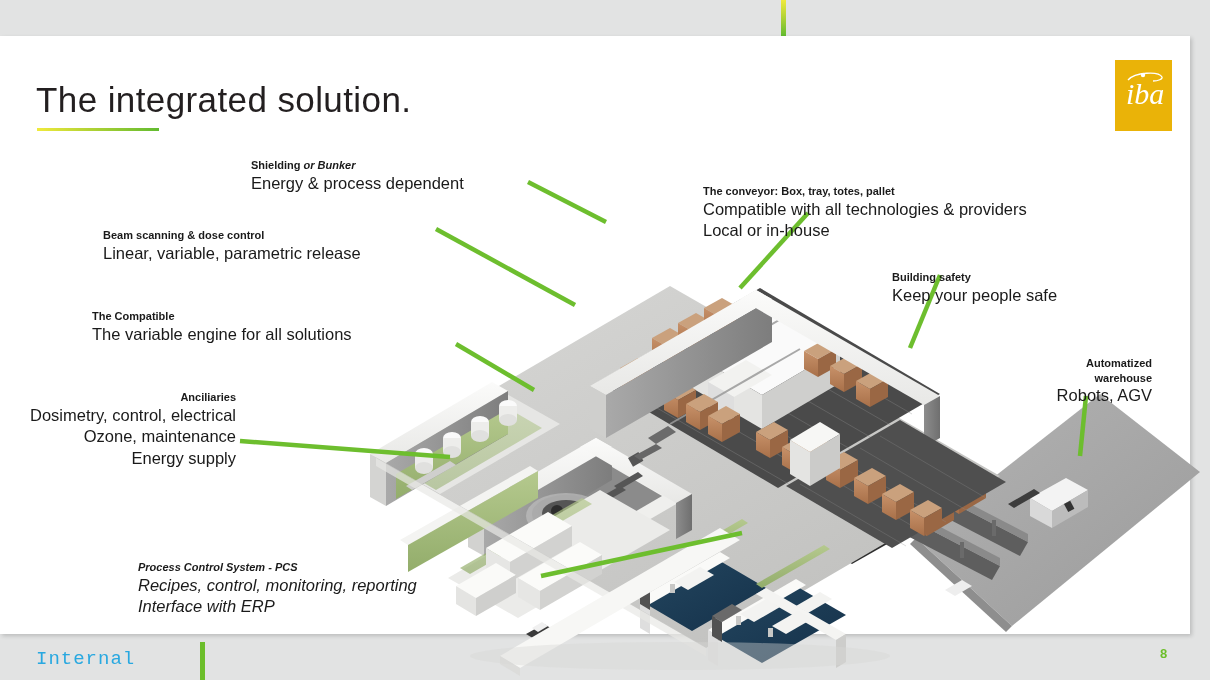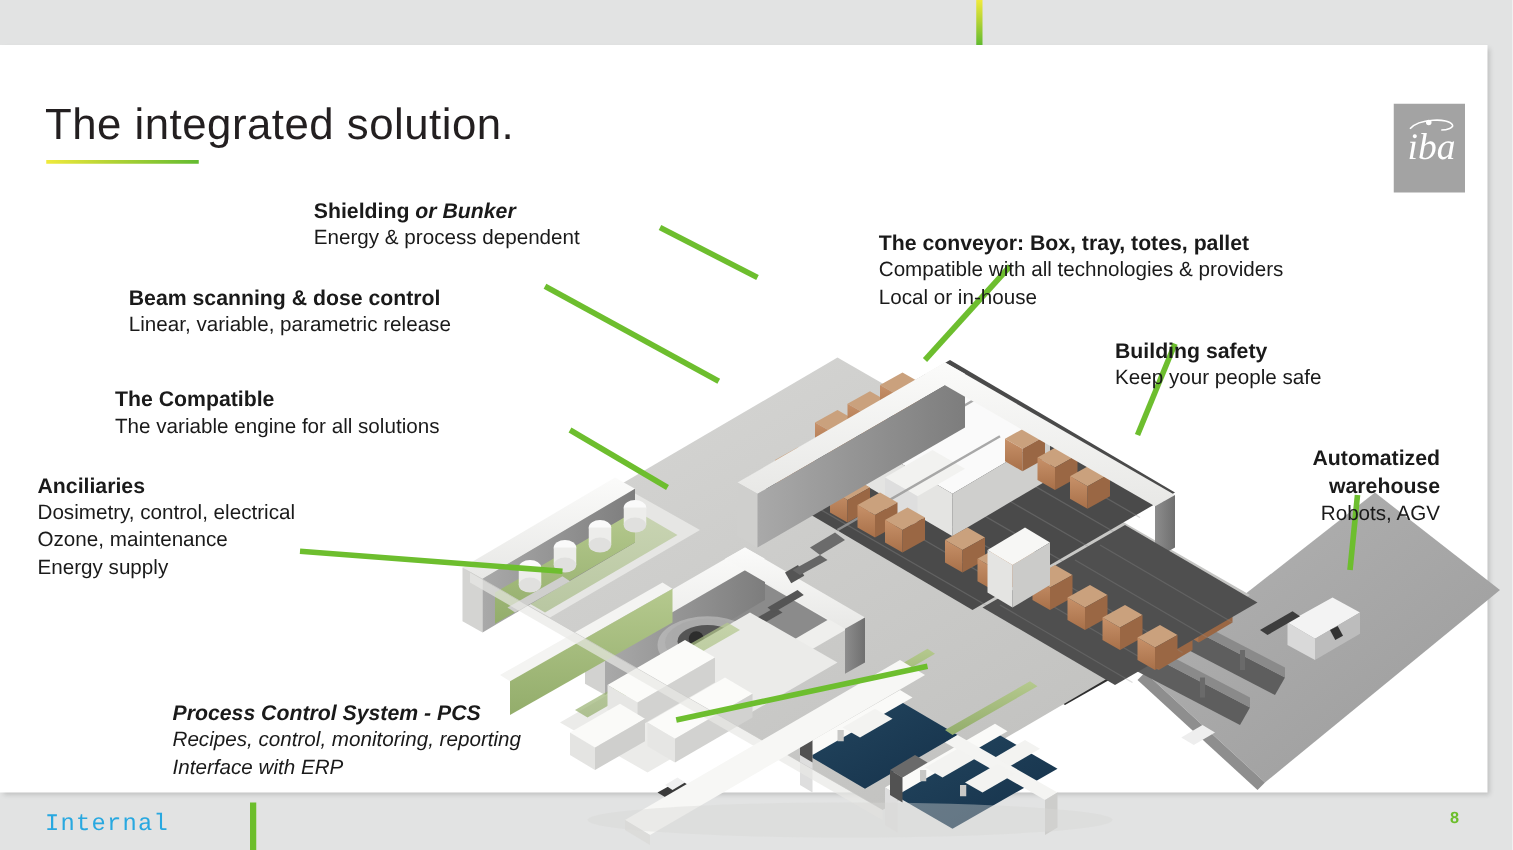--- a/index.html
+++ b/index.html
@@ -15,22 +15,22 @@
     box-shadow:2px 2px 4px rgba(0,0,0,0.17);
     padding-left:20px;
   }
   
   .top-tick{
     position:absolute;left:781px;top:0;width:5px;height:36px;
     background:linear-gradient(180deg,#f0ea3c 0%,#b6d435 45%,#62bb30 100%);
   }
   
   .logo-box{
-    position:absolute;left:1115px;top:47px;width:57px;height:71px;
-    background:#a3a3a3;
+    position:absolute;left:1115px;top:24px;width:57px;height:71px;
+    background:#eab308;
   }
   .logo-box svg{display:block;}
   
   .title{
     position:absolute;left:36px;top:44px;
     font-size:35px;color:#231f20;letter-spacing:0.4px;
     white-space:nowrap;
   }
   .title-rule{
     position:absolute;left:37px;top:92px;width:122px;height:3px;
@@ -45,29 +45,29 @@
   .footer-tick{
     position:absolute;left:200px;top:642px;width:5px;height:38px;
     background:#6cbe2b;
   }
   .page-num{
     position:absolute;left:1160px;top:646px;
     font-size:13px;font-weight:bold;color:#6cbe2b;
   }
   
   .callout{position:absolute;color:#1a1a1a;line-height:1.32;}
-  .callout .hd{font-weight:bold;font-size:17px;white-space:nowrap;}
+  .callout .hd{font-weight:bold;font-size:11px;white-space:nowrap;}
   .callout .hd .em{font-style:italic;}
   .callout .sub{font-size:16.5px;white-space:nowrap;}
   .callout.right-al{text-align:right;}
 
   .c-shielding{left:251px;top:122px;}
   .c-beam{left:103px;top:192px;}
   .c-rhodo{left:92px;top:273px;}
-  .c-anc{left:30px;top:342px;}
+  .c-anc{left:30px;top:354px;text-align:right;}
   .c-conveyor{left:703px;top:148px;}
   .c-safety{left:892px;top:234px;}
   .c-warehouse{left:947px;top:320px;width:205px;}
   .c-pcs{left:138px;top:524px;font-style:italic;}
 
   
   .leaders{position:absolute;left:0;top:0;width:1210px;height:680px;pointer-events:none;}
 
   
   .illus{position:absolute;left:200px;top:150px;width:1000px;height:490px;}

